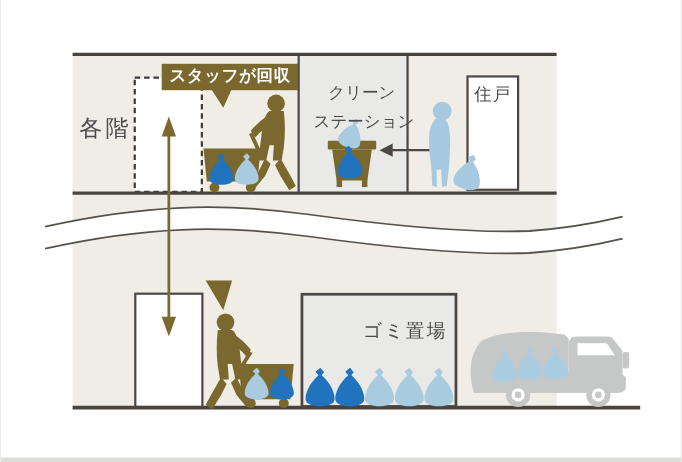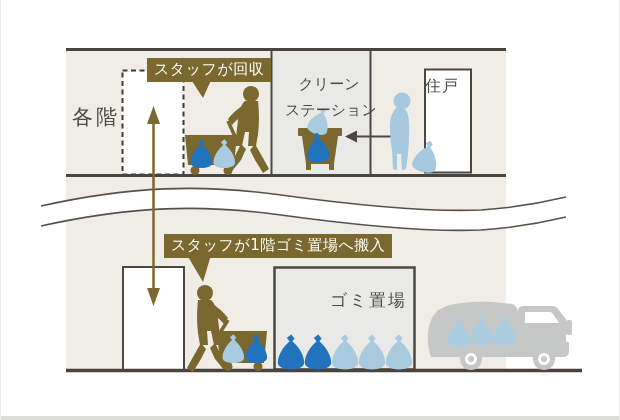--- a/index.html
+++ b/index.html
@@ -6,25 +6,25 @@
   .stage{
     position:relative;width:620px;height:420px;background:#ffffff;
     font-family:"DejaVu Sans","Liberation Sans",sans-serif;
     overflow:hidden;border-left:1px solid #ececea;border-right:1px solid #ececea;
     box-sizing:border-box;
   }
   .art{position:absolute;left:0;top:0;width:620px;height:420px;}
   .txt{position:absolute;color:#4b4b4b;white-space:nowrap;}
   .floor-label{left:71px;top:103px;font-size:21px;letter-spacing:3px;}
   .station-label{left:284px;top:71px;width:88px;font-size:15px;line-height:1.75;text-align:center;color:#4a4a4a;}
-  .door-label{left:424px;top:76px;width:46px;font-size:16px;letter-spacing:1px;}
+  .door-label{left:424px;top:76px;width:46px;font-size:16px;text-align:center;letter-spacing:1px;}
   .ev-label{left:122px;top:310px;width:61px;font-size:20px;text-align:center;letter-spacing:1px;color:#525252;}
   .gomi-label{left:273px;top:289px;width:141px;font-size:17px;text-align:center;letter-spacing:2px;padding-left:24px;}
   .callout{
-    position:absolute;background:#7a682e;color:#ffffff;font-weight:normal;
+    position:absolute;background:#7a682e;color:#ffffff;font-weight:bold;
     font-size:15px;line-height:21px;padding:1px 7px 2px;letter-spacing:0.5px;white-space:nowrap;
   }
   .callout-top{left:146px;top:58px;}
   .callout-bottom{left:163px;top:234px;}
   .bottom-strip{position:absolute;left:0;bottom:0;width:620px;height:4px;background:#dcdcd9;}
 </style>
 </head>
 <body>
 
 <div class="stage">
@@ -149,21 +149,18 @@
     <span>スタッフが回収</span>
   </div>
 
   <div class="txt station-label">
     <div>クリーン</div>
     <div>ステーション</div>
   </div>
 
   <div class="txt door-label">住戸</div>
 
-  <div class="callout callout-bottom">
-    <span>スタッフが1階ゴミ置場へ搬入</span>
-  </div>
 
 
   <div class="txt gomi-label">ゴミ置場</div>
 
   <div class="bottom-strip"></div>
 </div>
 
 </body></html>

